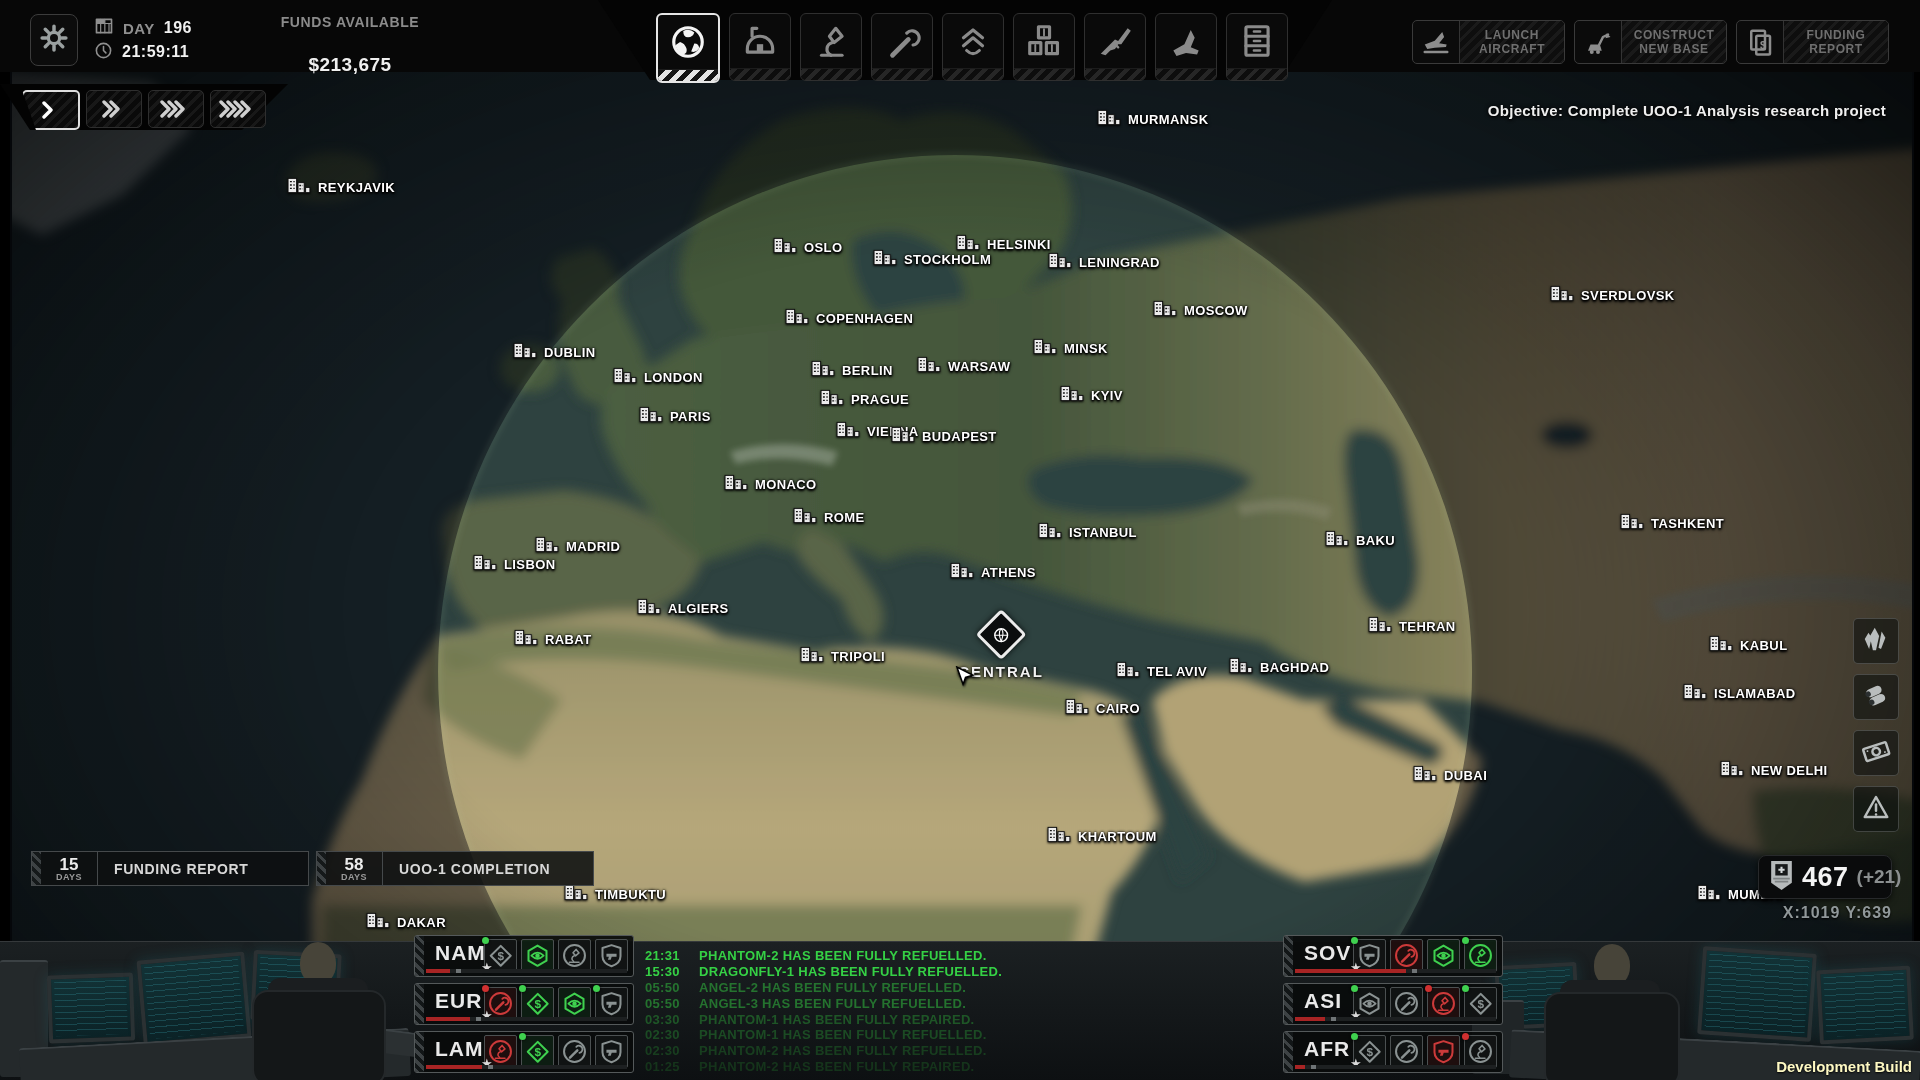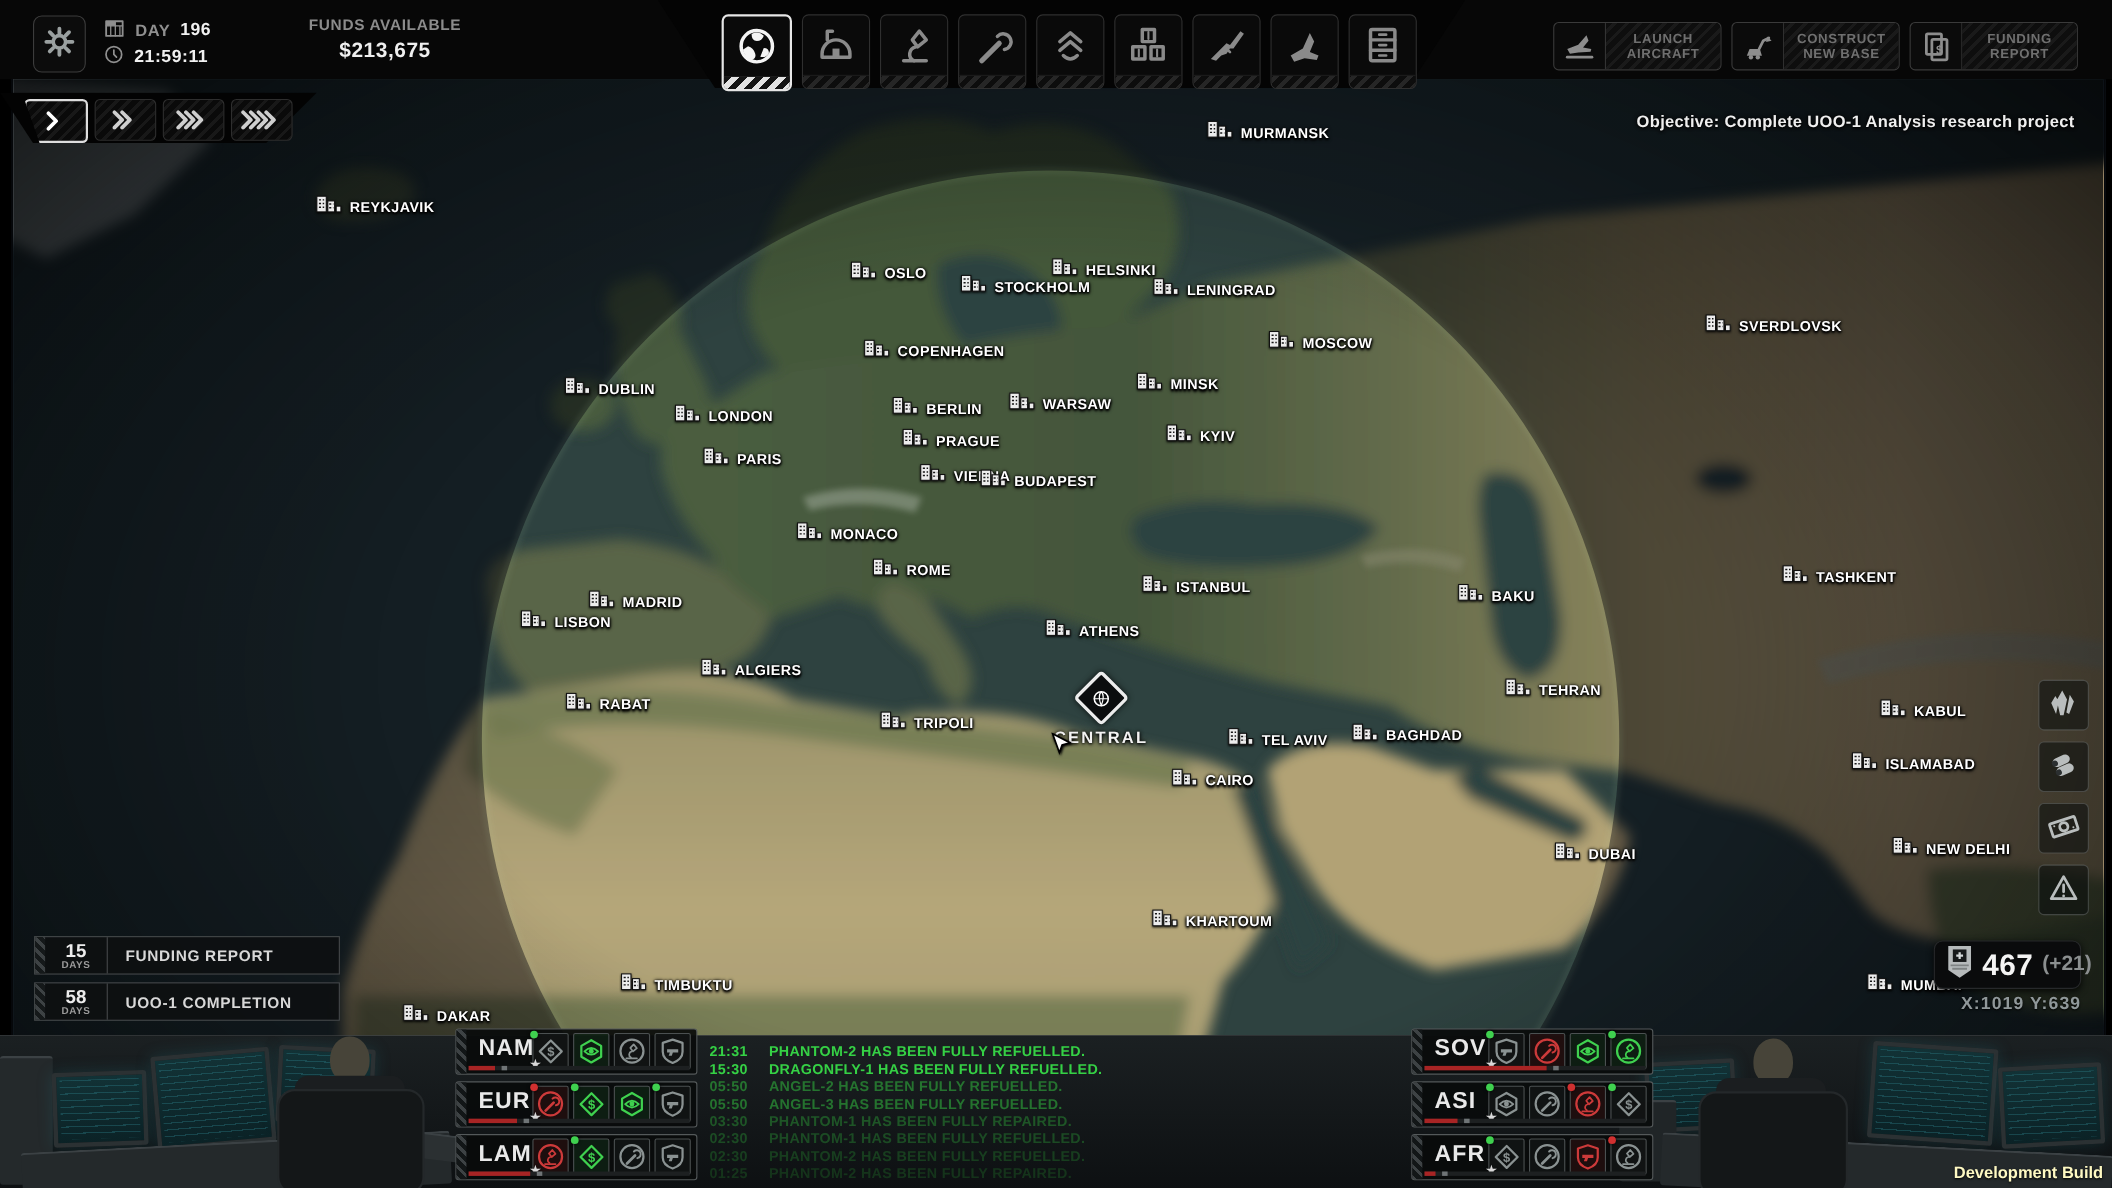--- a/index.html
+++ b/index.html
@@ -25,21 +25,21 @@
   #topbar{position:absolute;left:0;top:0;width:1920px;height:72px;background:#070707;}
   .hatch-dark{background-image:
      repeating-linear-gradient(45deg, rgba(255,255,255,.035) 0 1px, transparent 1px 8px),
      repeating-linear-gradient(-45deg, rgba(255,255,255,.035) 0 1px, transparent 1px 8px);}
   #gear-btn{left:30px;top:14px;width:46px;height:50px;border:1px solid #3c3c3c;border-radius:8px;background:#0c0c0c;display:flex;align-items:center;justify-content:center;}
   #daytime{left:94px;top:18px;}
   .dt-row{display:flex;align-items:center;gap:9px;height:20px;margin-bottom:4px;}
   .dt-label{color:#8f8f8f;font-weight:bold;font-size:15px;letter-spacing:.5px;}
   .dt-value{color:#f1f1f1;font-weight:bold;font-size:16px;letter-spacing:.5px;}
   #funds{left:240px;top:14px;width:220px;text-align:center;}
-  #funds .f-label{color:#8b8b8b;font-weight:bold;font-size:14px;letter-spacing:.6px;margin-bottom:6px;}
+  #funds .f-label{color:#8b8b8b;font-weight:bold;font-size:14px;letter-spacing:.6px;margin-bottom:24px;}
   #funds .f-value{color:#efefef;font-weight:bold;font-size:19px;letter-spacing:.5px;}
 
   #nav-wing{left:598px;top:0;width:734px;height:80px;background:#040404;
     clip-path:polygon(0 0,100% 0,calc(100% - 52px) 100%,52px 100%);}
   #nav-icons{left:656px;top:13px;display:flex;gap:9px;}
   .nav-tile{width:60px;height:66px;display:flex;flex-direction:column;border-radius:6px;overflow:hidden;border:1px solid #2f2f2f;background:#0a0a0a;}
   .nav-tile .face{flex:1;display:flex;align-items:center;justify-content:center;}
   .nav-tile .strip{height:11px;background:repeating-linear-gradient(-45deg,#262626 0 4px,#0d0d0d 4px 9px);border-top:1px solid #1c1c1c;}
   .nav-tile.sel{border:2px solid #e6e6e6;}
   .nav-tile.sel .strip{background:repeating-linear-gradient(-45deg,#e3e3e3 0 5px,#141414 5px 10px);}
@@ -65,21 +65,21 @@
   .spd.sel svg{color:#fff;}
 
   #objective{right:34px;top:102px;color:#efefef;font-size:15px;font-weight:bold;letter-spacing:.3px;text-shadow:0 1px 2px #000,0 0 4px #000;}
 
   
   #side-icons{right:21px;top:618px;display:flex;flex-direction:column;gap:10px;}
   .side-btn{width:44px;height:44px;border-radius:5px;border:1px solid rgba(170,175,175,.3);background:rgba(10,12,12,.55);display:flex;align-items:center;justify-content:center;}
   .side-btn svg{width:30px;height:30px;color:#b9bdbd;}
 
   
-  #countdowns{left:31px;top:851px;display:flex;flex-direction:column;gap:7px;border-radius:12px;}
+  #countdowns{left:31px;top:851px;display:flex;flex-direction:row;gap:7px;border-radius:12px;}
   .cd-row{width:276px;height:33px;background:rgba(14,16,17,.88);border:1px solid #45494b;display:flex;align-items:stretch;}
   .cd-hatch{width:9px;background:repeating-linear-gradient(45deg,#3d4244 0 3px,#15191a 3px 7px);}
   .cd-days{width:56px;display:flex;flex-direction:column;align-items:center;justify-content:center;border-right:1px solid #45494b;line-height:1;}
   .cd-days .n{color:#ececec;font-size:17px;font-weight:bold;}
   .cd-days .u{color:#9a9a9a;font-size:9px;font-weight:bold;letter-spacing:.5px;}
   .cd-label{flex:1;display:flex;align-items:center;padding-left:16px;color:#d8d8d8;font-size:14px;font-weight:bold;letter-spacing:.6px;}
 
   
   #score-badge{left:1758px;top:855px;width:134px;height:44px;background:#0a0b0c;border:1px solid #27292b;border-radius:8px;display:flex;align-items:center;gap:8px;padding-left:10px;box-sizing:border-box;box-shadow:0 2px 6px rgba(0,0,0,.7);z-index:8;}
   #score-badge .val{color:#f4f4f4;font-size:27px;font-weight:bold;letter-spacing:.5px;}

